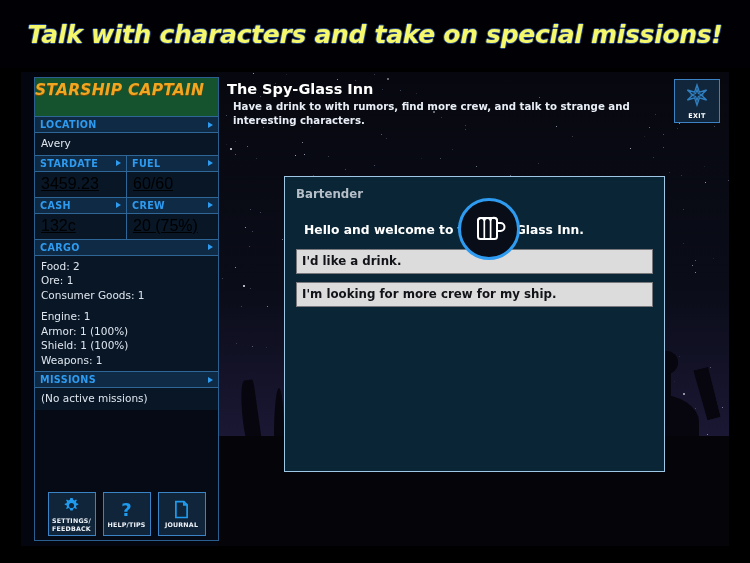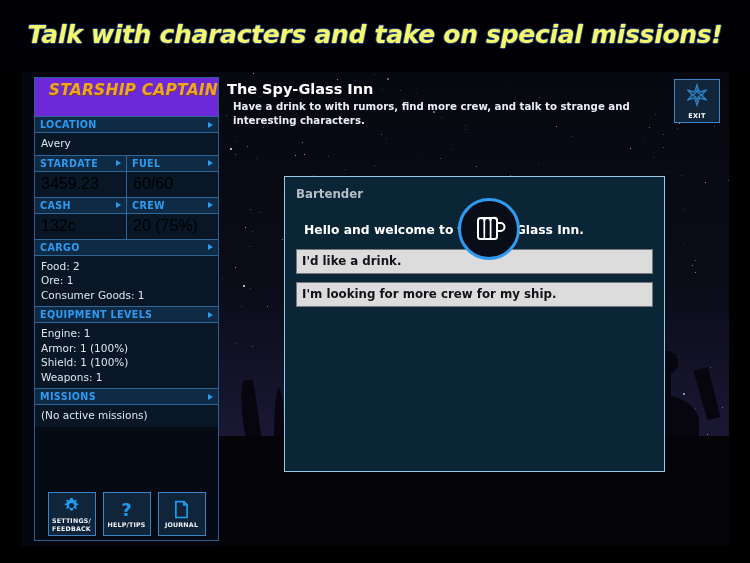--- a/index.html
+++ b/index.html
@@ -130,22 +130,22 @@
     position: absolute;
     left: 13px; top: 5px;
     width: 185px; height: 464px;
     background: #060a14;
     border: 1px solid #2a5f90;
     overflow: hidden;
   }
   .logo-block {
     height: 38px;
     padding-top: 4px;
-    text-align: right;
-    background: #6d28d9;
+    text-align: left;
+    background: #14532d;
   }
   .logo-title {
     font-size: 15.5px;
     font-weight: bold;
     font-style: italic;
     color: #f0a621;
     letter-spacing: 0.2px;
     font-family: "DejaVu Sans", sans-serif;
     line-height: 17px;
     text-shadow: 0 1px 0 #7a4a05;
@@ -197,20 +197,21 @@
   
   .split { display: flex; }
   .split > div { flex: 1; min-width: 0; }
   .split > div:first-child { border-right: 1px solid #2d6697; }
   .split .sec-head { border-top: 1px solid #2d6697; border-bottom: 1px solid #2d6697; }
   .split-body { display: flex; background: #081626; }
   .split-body > div {
     flex: 1;
     padding: 3px 8px 4px 6px;
     min-width: 0;
+    text-decoration: underline;
   }
   .split-body > div:first-child { border-right: 1px solid #2d6697; }
 
   
   .btn-row {
     position: absolute;
     left: 0; bottom: 4px;
     width: 100%;
     display: flex;
     justify-content: center;
@@ -696,24 +697,20 @@
     <div class="sec-head">
       <span class="lbl">CARGO</span>
       <span class="tri"></span>
     </div>
     <div class="sec-body">
       <div class="row">Food: 2</div>
       <div class="row">Ore: 1</div>
       <div class="row">Consumer Goods: 1</div>
     </div>
 
-    <div class="sec-head">
-      <span class="lbl">EQUIPMENT LEVELS</span>
-      <span class="tri"></span>
-    </div>
     <div class="sec-body">
       <div class="row">Engine: 1</div>
       <div class="row">Armor: 1 (100%)</div>
       <div class="row">Shield: 1 (100%)</div>
       <div class="row">Weapons: 1</div>
     </div>
 
     <div class="sec-head">
       <span class="lbl">MISSIONS</span>
       <span class="tri"></span>

